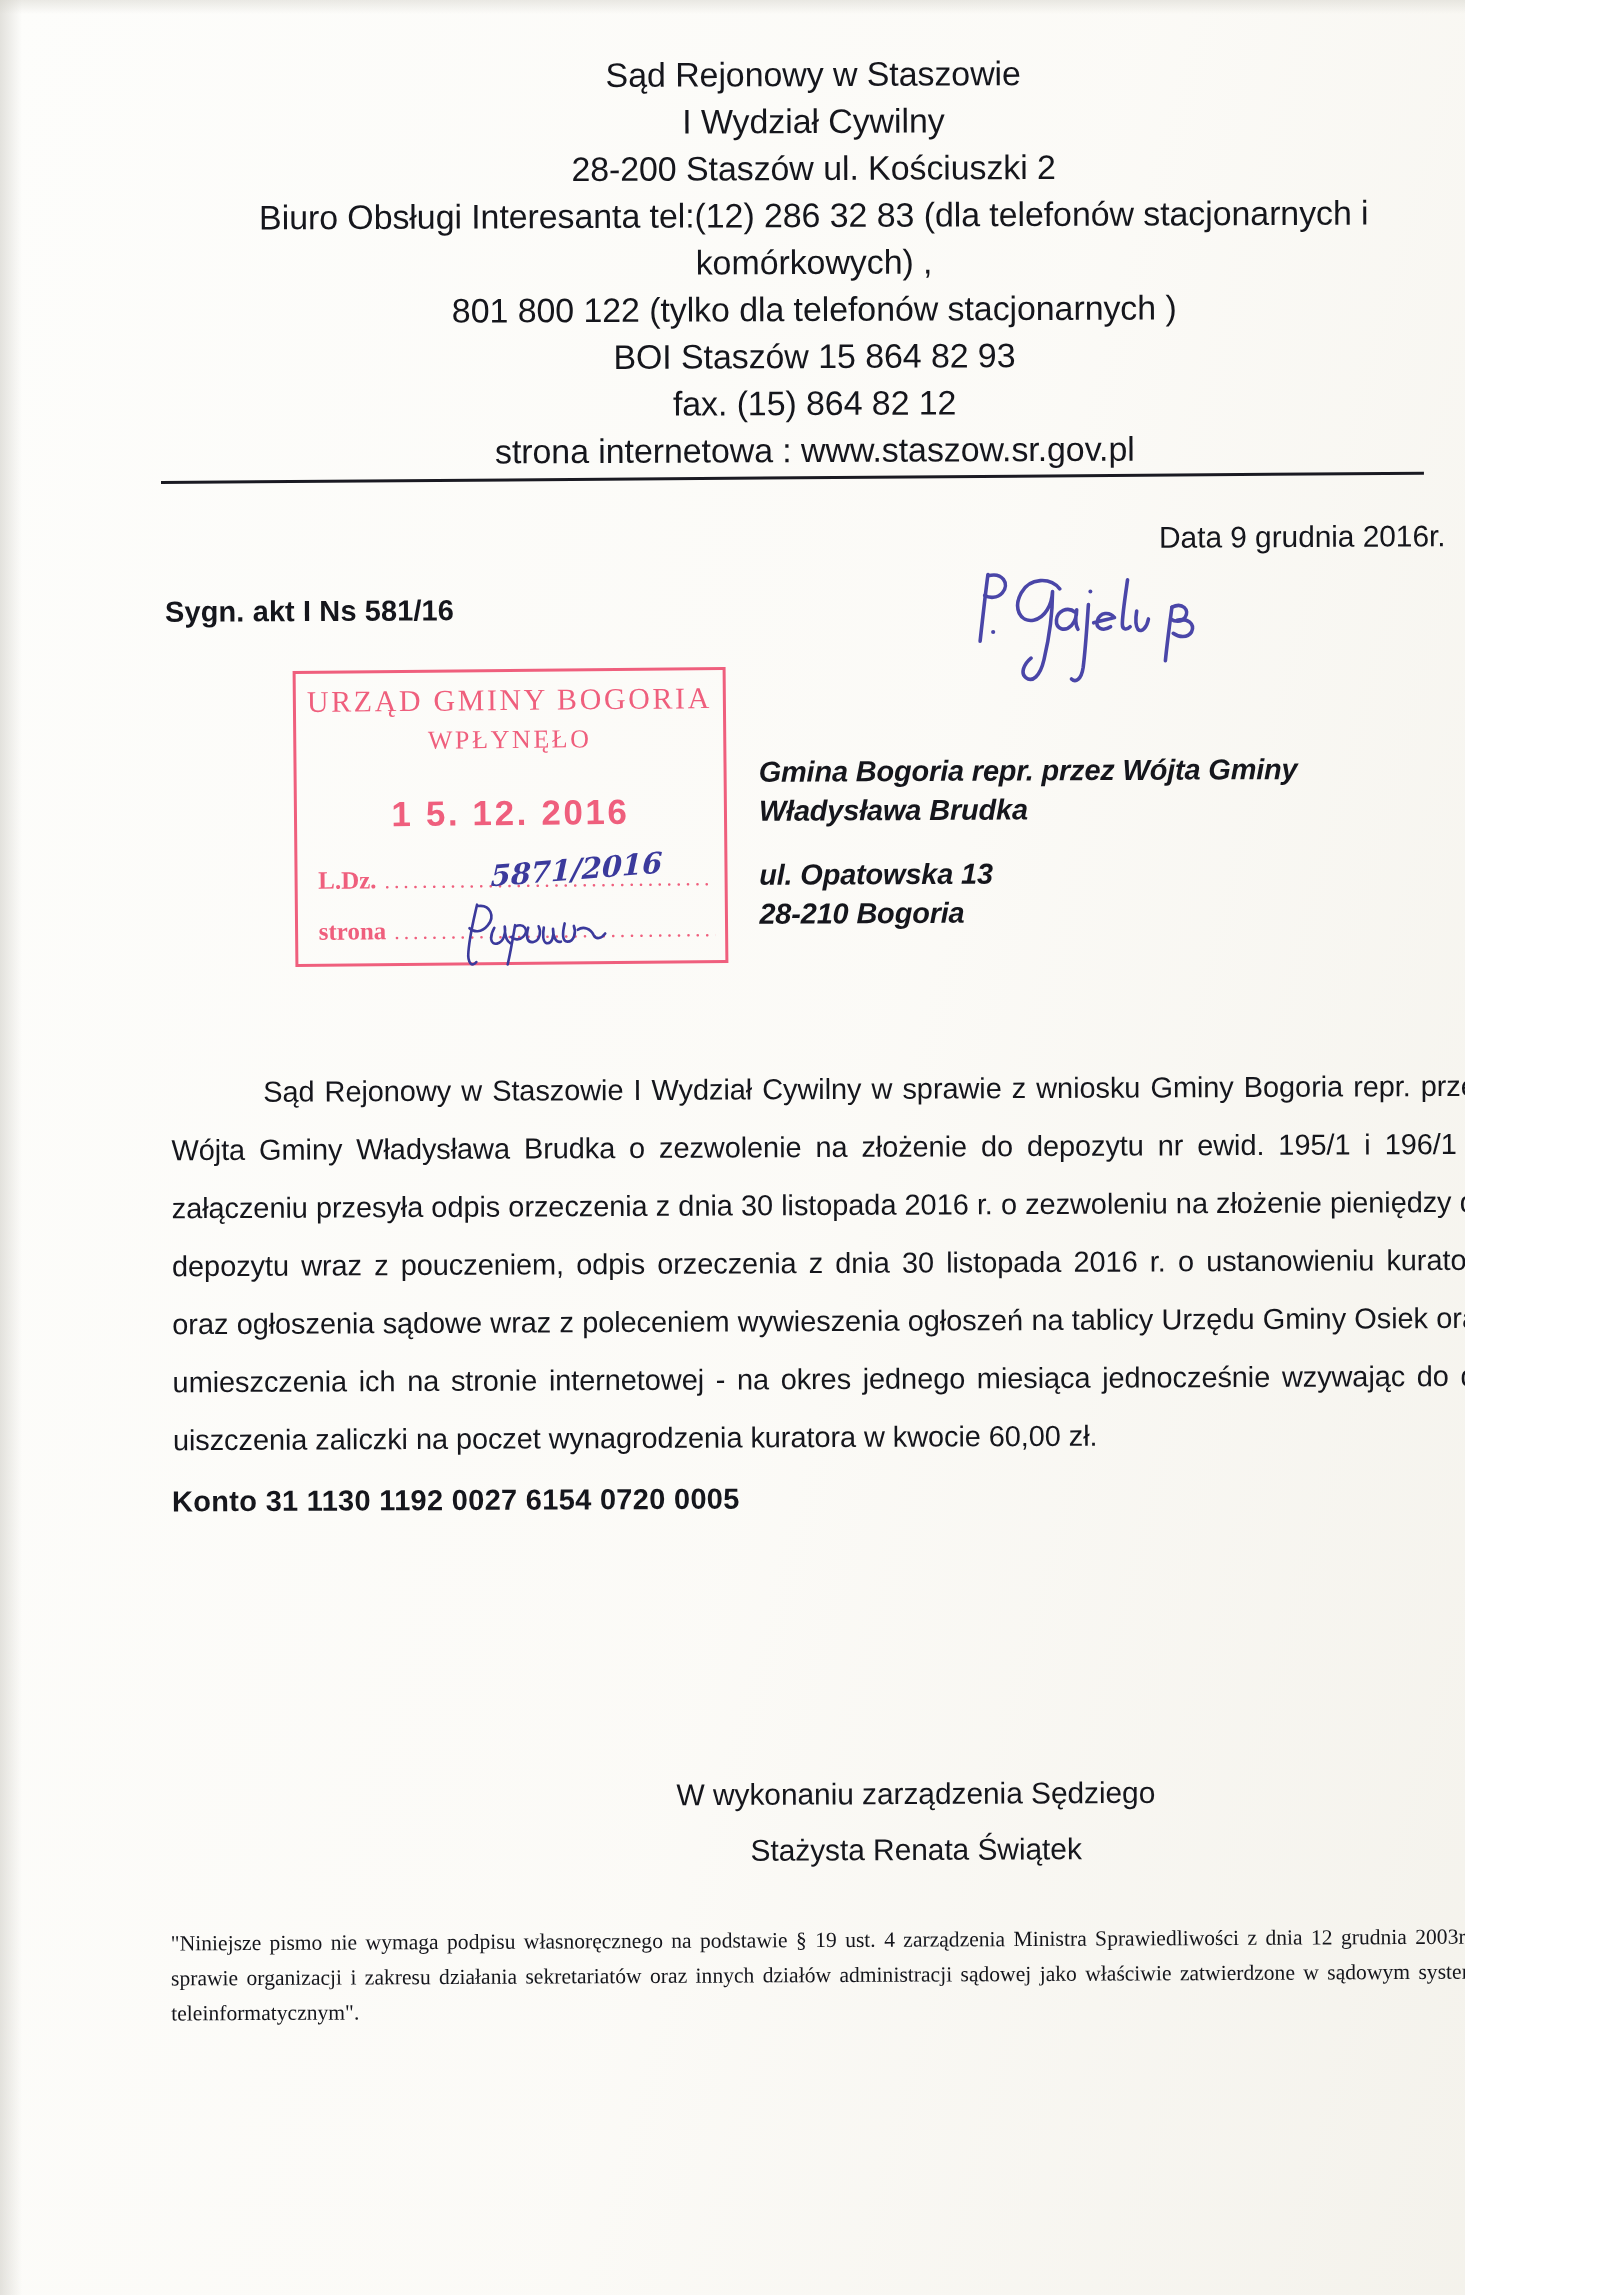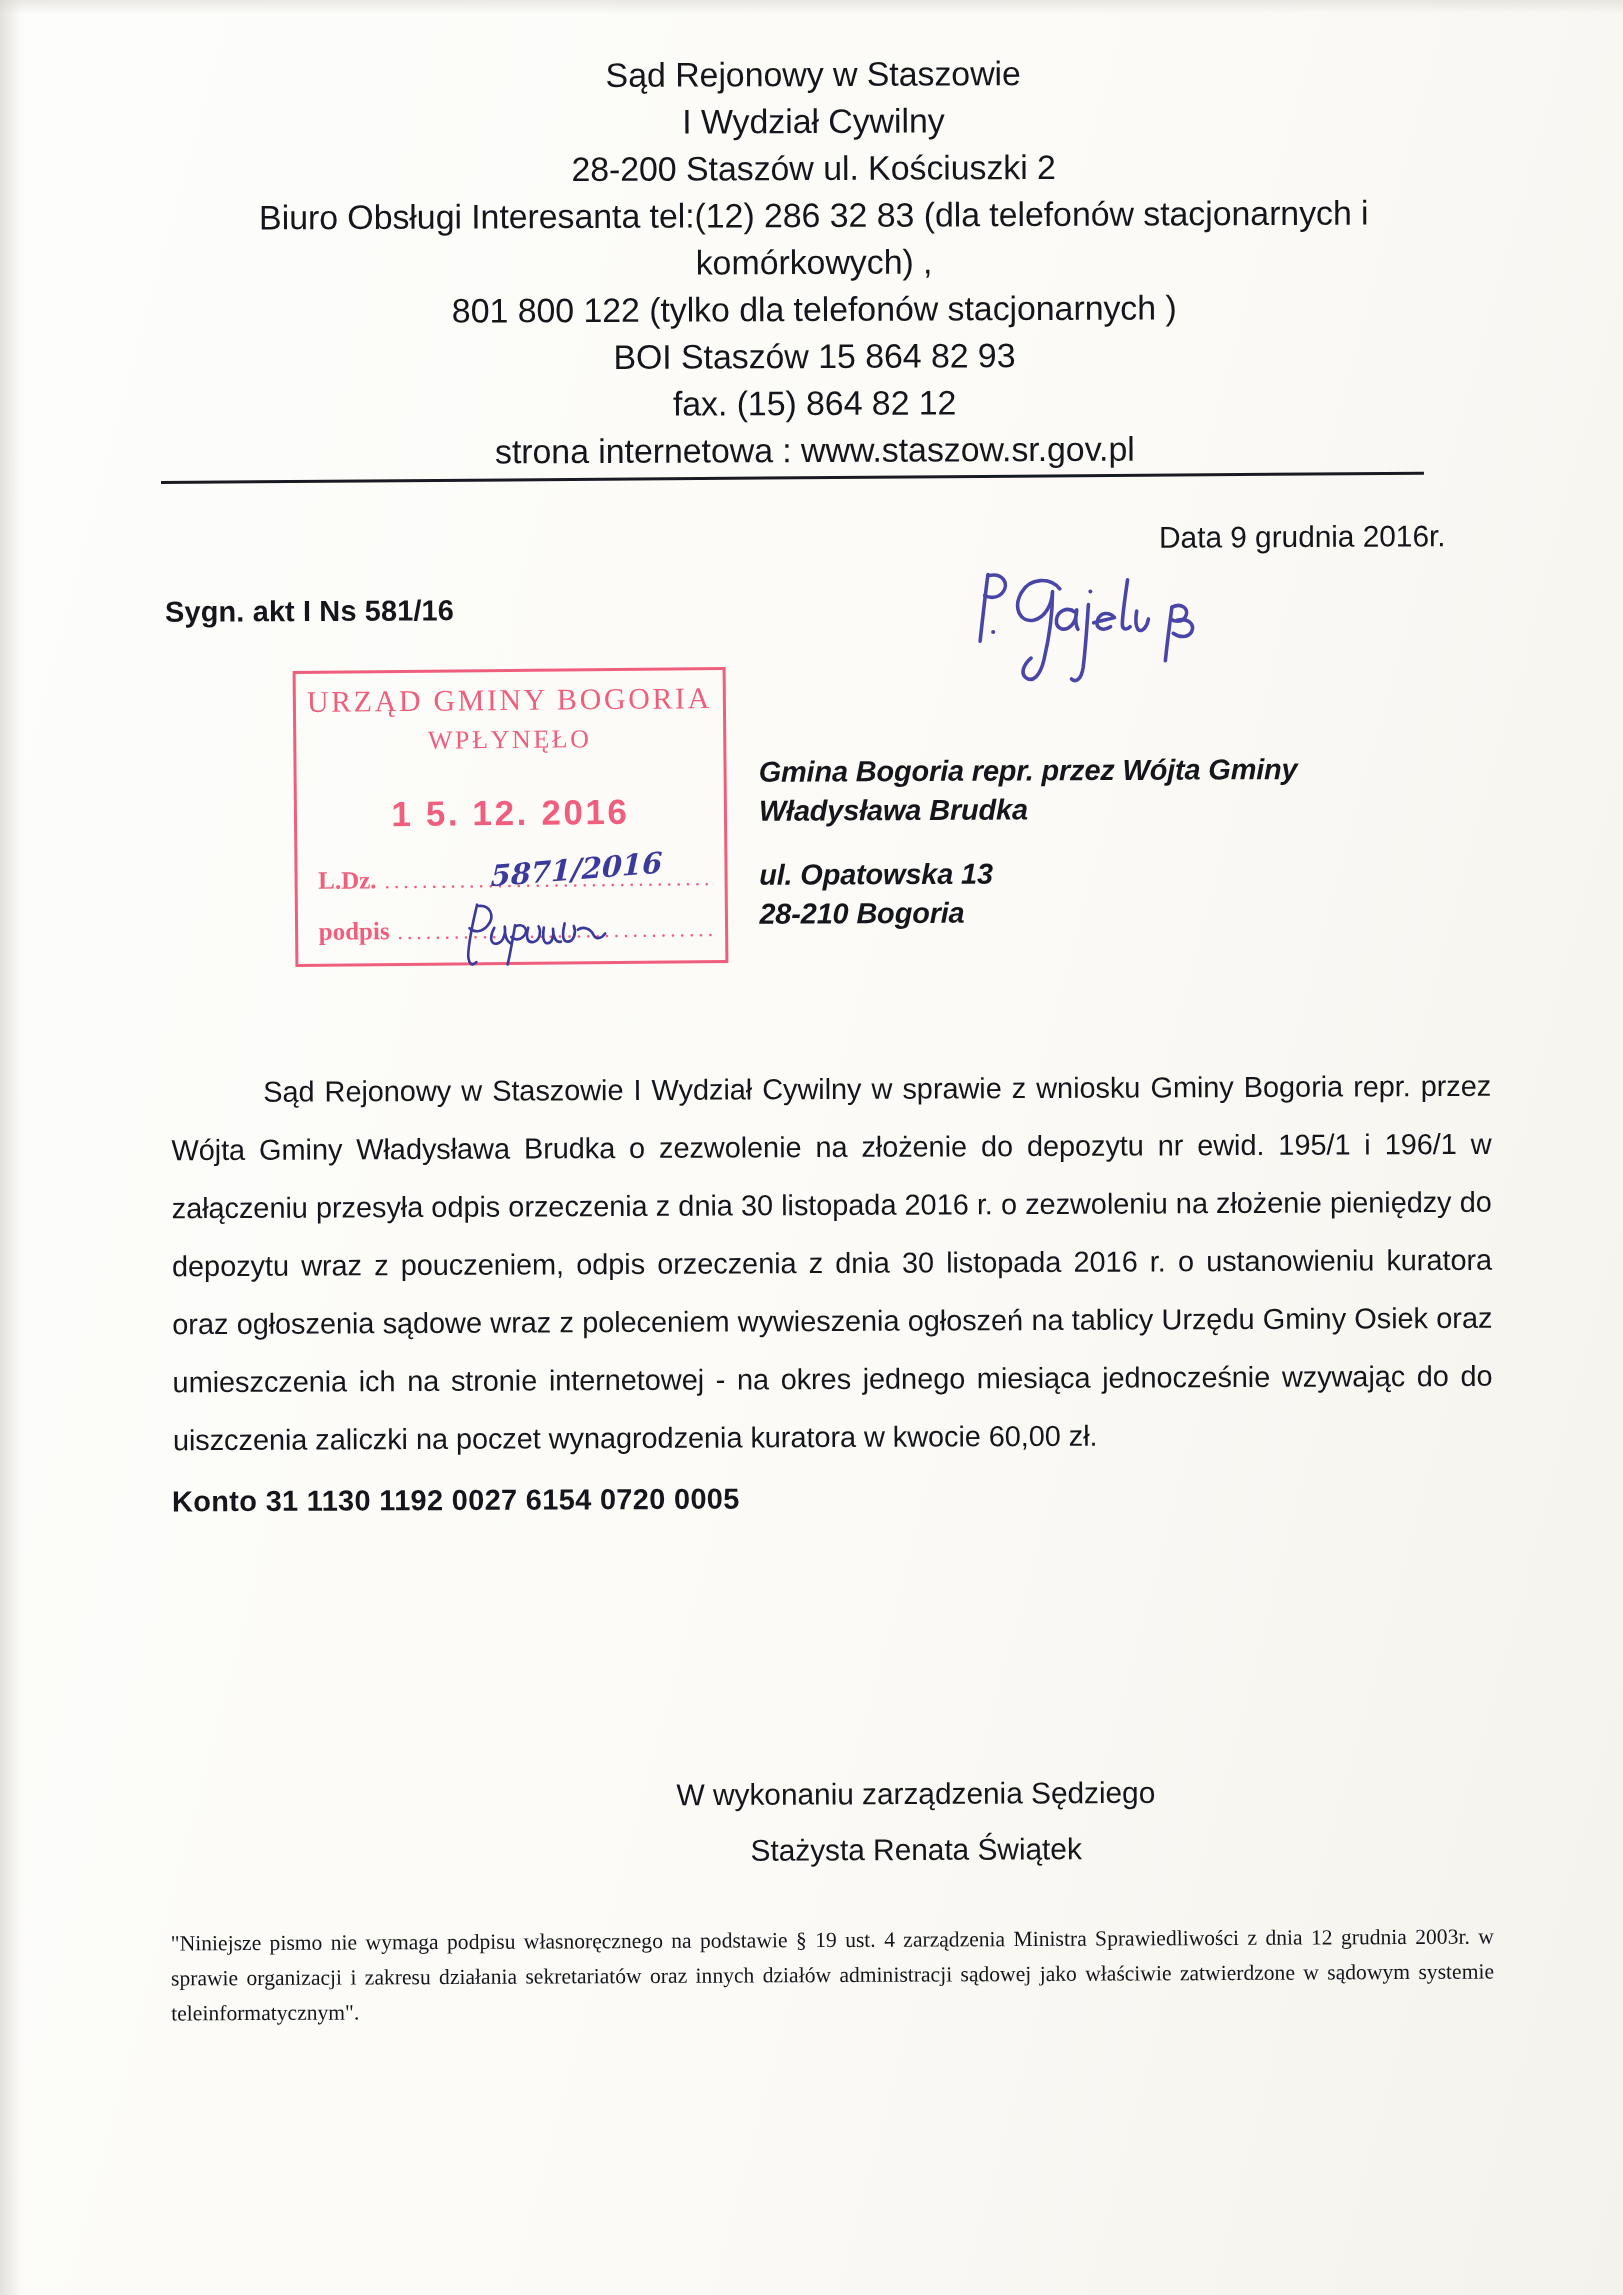--- a/index.html
+++ b/index.html
@@ -6,21 +6,21 @@
     margin: 0;
     padding: 0;
     background: #ffffff;
   }
   body {
     font-family: "Liberation Sans", sans-serif;
     color: #15161c;
   }
   #page {
     position: relative;
-    width: 1623px;
+    width: 1465px;
     height: 2295px;
     background: #fdfdfb;
     overflow: hidden;
   }
 
   
   #scan-tint {
     position: absolute;
     inset: 0;
     background:
@@ -301,21 +301,21 @@
     <div class="stamp-text" id="stamp-action">WPŁYNĘŁO</div>
     <div class="stamp-text" id="stamp-date">1 5. 12. 2016</div>
 
     <div class="stamp-field" id="stamp-ldz">
       <span class="lbl">L.Dz.</span>
       <span class="dots">..................................................</span>
     </div>
     <div class="hw-ink" id="hw-ldz">5871/2016</div>
 
     <div class="stamp-field" id="stamp-podpis">
-      <span class="lbl">podpis</span>
+      <span class="lbl">strona</span>
       <span class="dots">..........................................</span>
     </div>
 
     <svg style="position:absolute;top:230px;left:164px;width:150px;height:72px;" viewBox="0 0 230 110" xmlns="http://www.w3.org/2000/svg">
       <g fill="none" stroke="#3b3a9c" stroke-width="4" stroke-linecap="round" stroke-linejoin="round">
         <path d="M28 8 C 22 32, 16 58, 14 80 C 12 98, 20 104, 26 96"></path>
         <path d="M30 10 C 48 8, 56 26, 44 40 C 34 52, 22 50, 16 44"></path>
         <path d="M54 44 C 46 58, 48 70, 58 68 C 68 66, 72 52, 70 42 C 70 56, 72 66, 80 68"></path>
         <path d="M86 40 C 82 62, 78 84, 74 100"></path>
         <path d="M86 42 C 100 36, 108 48, 98 58 C 92 64, 84 62, 80 58"></path>

